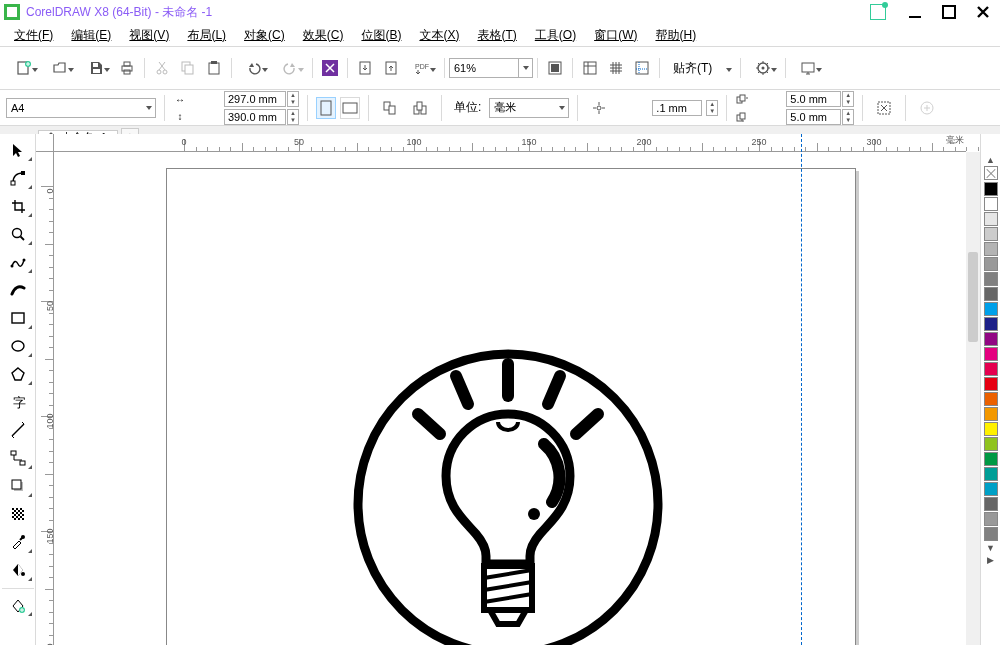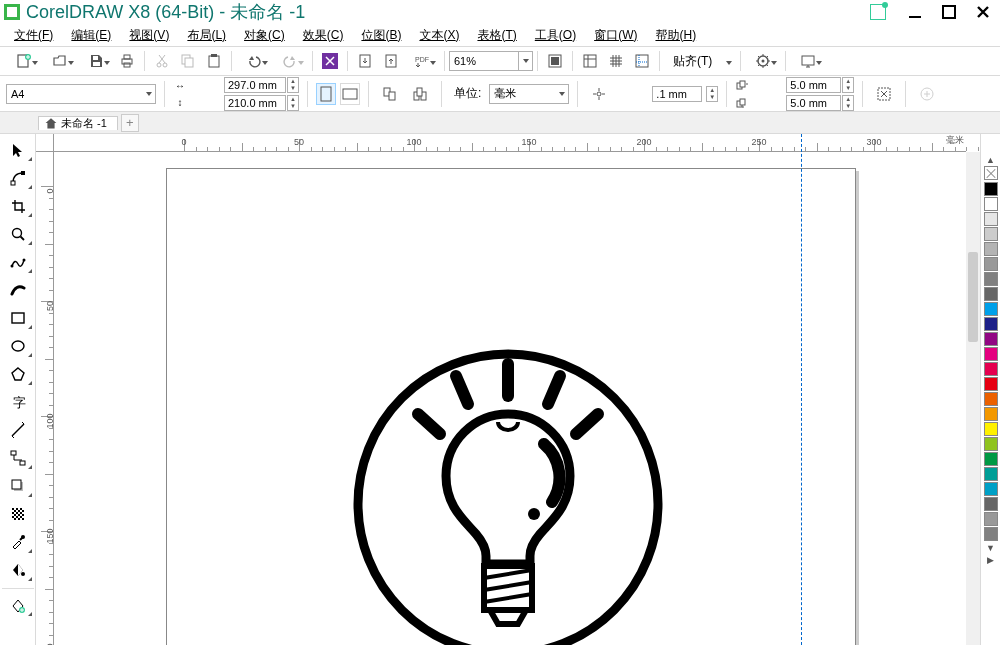--- a/index.html
+++ b/index.html
@@ -1,31 +1,31 @@
 <!DOCTYPE html>
 <html><head>
 <meta charset="utf-8">
 <style>
 * { box-sizing: border-box; margin: 0; padding: 0; font-family: "Microsoft YaHei", Arial, sans-serif; }
 body { width: 1000px; height: 645px; background: #fff; overflow: hidden; position: relative; font-size: 12px; }
 
 .titlebar { height: 24px; display: flex; align-items: center; padding: 0 4px; }
 .app-icon { width: 16px; height: 16px; background: #39b54a; display: flex; align-items: center; justify-content: center; margin-right: 6px; }
 .app-icon::before { content: ""; width: 10px; height: 10px; background: #fff; }
-.title-text { font-size: 18px; color: #0f766e; }
+.title-text { font-size: 12px; color: #8b5cf6; }
 .title-controls { margin-left: auto; display: flex; align-items: center; gap: 8px; }
 .tctrl { width: 26px; height: 18px; display: flex; align-items: center; justify-content: center; font-size: 15px; font-weight: bold; cursor: pointer; }
 .quick-icon { width: 16px; height: 16px; border: 1px solid #3c9; position: relative; margin-right: 8px; }
 .quick-icon::after { content: ""; position: absolute; right: -3px; top: -3px; width: 6px; height: 6px; background: #3c9; border-radius: 50%; }
 
 .menubar { height: 22px; display: flex; align-items: center; padding: 0 6px; gap: 2px; }
 .menu-item { padding: 2px 8px; font-size: 12px; cursor: pointer; text-decoration: underline; }
 .menu-item u { text-decoration: underline; }
 
-.toolbar { height: 30px; border-top: 1px solid #dadada; border-bottom: 1px solid #dadada; display: flex; align-items: center; padding: 0 6px; gap: 0; }
+.toolbar { height: 44px; border-top: 1px solid #dadada; border-bottom: 1px solid #dadada; display: flex; align-items: center; padding: 0 6px; gap: 0; }
 .tbtn { width: 26px; height: 24px; display: flex; align-items: center; justify-content: center; cursor: pointer; position: relative; border: 1px solid transparent; }
 .tbtn.dd { width: 36px; }
 .tbtn.dd::after { content: ""; position: absolute; right: 3px; top: 11px; border-left: 3px solid transparent; border-right: 3px solid transparent; border-top: 4px solid #555; }
 .tsep { width: 1px; height: 20px; background: #dadada; margin: 0 4px; }
 .zoom-box { width: 70px; height: 20px; border: 1px solid #b0b0b0; background: #fff; padding: 0 4px; display: flex; align-items: center; font-size: 11px; }
 .zoom-dd { width: 14px; height: 20px; border: 1px solid #b0b0b0; border-left: none; display: flex; align-items: center; justify-content: center; }
 .zoom-dd::after { content: ""; border-left: 3px solid transparent; border-right: 3px solid transparent; border-top: 4px solid #555; }
 .tlabel { font-size: 12px; padding: 0 4px; }
 
 .propbar { height: 36px; border-bottom: 1px solid #dadada; display: flex; align-items: center; padding: 0 6px; gap: 4px; }
@@ -262,21 +262,21 @@
     <div class="dim-row">
         <div class="dim-icon">↔</div>
         <div class="small-input">297.0 mm</div>
         <div class="spin">
           <div>▲</div>
           <div>▼</div>
         </div>
       </div>
     <div class="dim-row">
         <div class="dim-icon">↕</div>
-        <div class="small-input">210.0 mm</div>
+        <div class="small-input">390.0 mm</div>
         <div class="spin">
           <div>▲</div>
           <div>▼</div>
         </div>
       </div>
   </div>
   <div class="psep"></div>
   <div class="orient-btn active">
       <svg width="12" height="16">
         <rect x="1" y="1" width="10" height="14" fill="none" stroke="#555"></rect>

